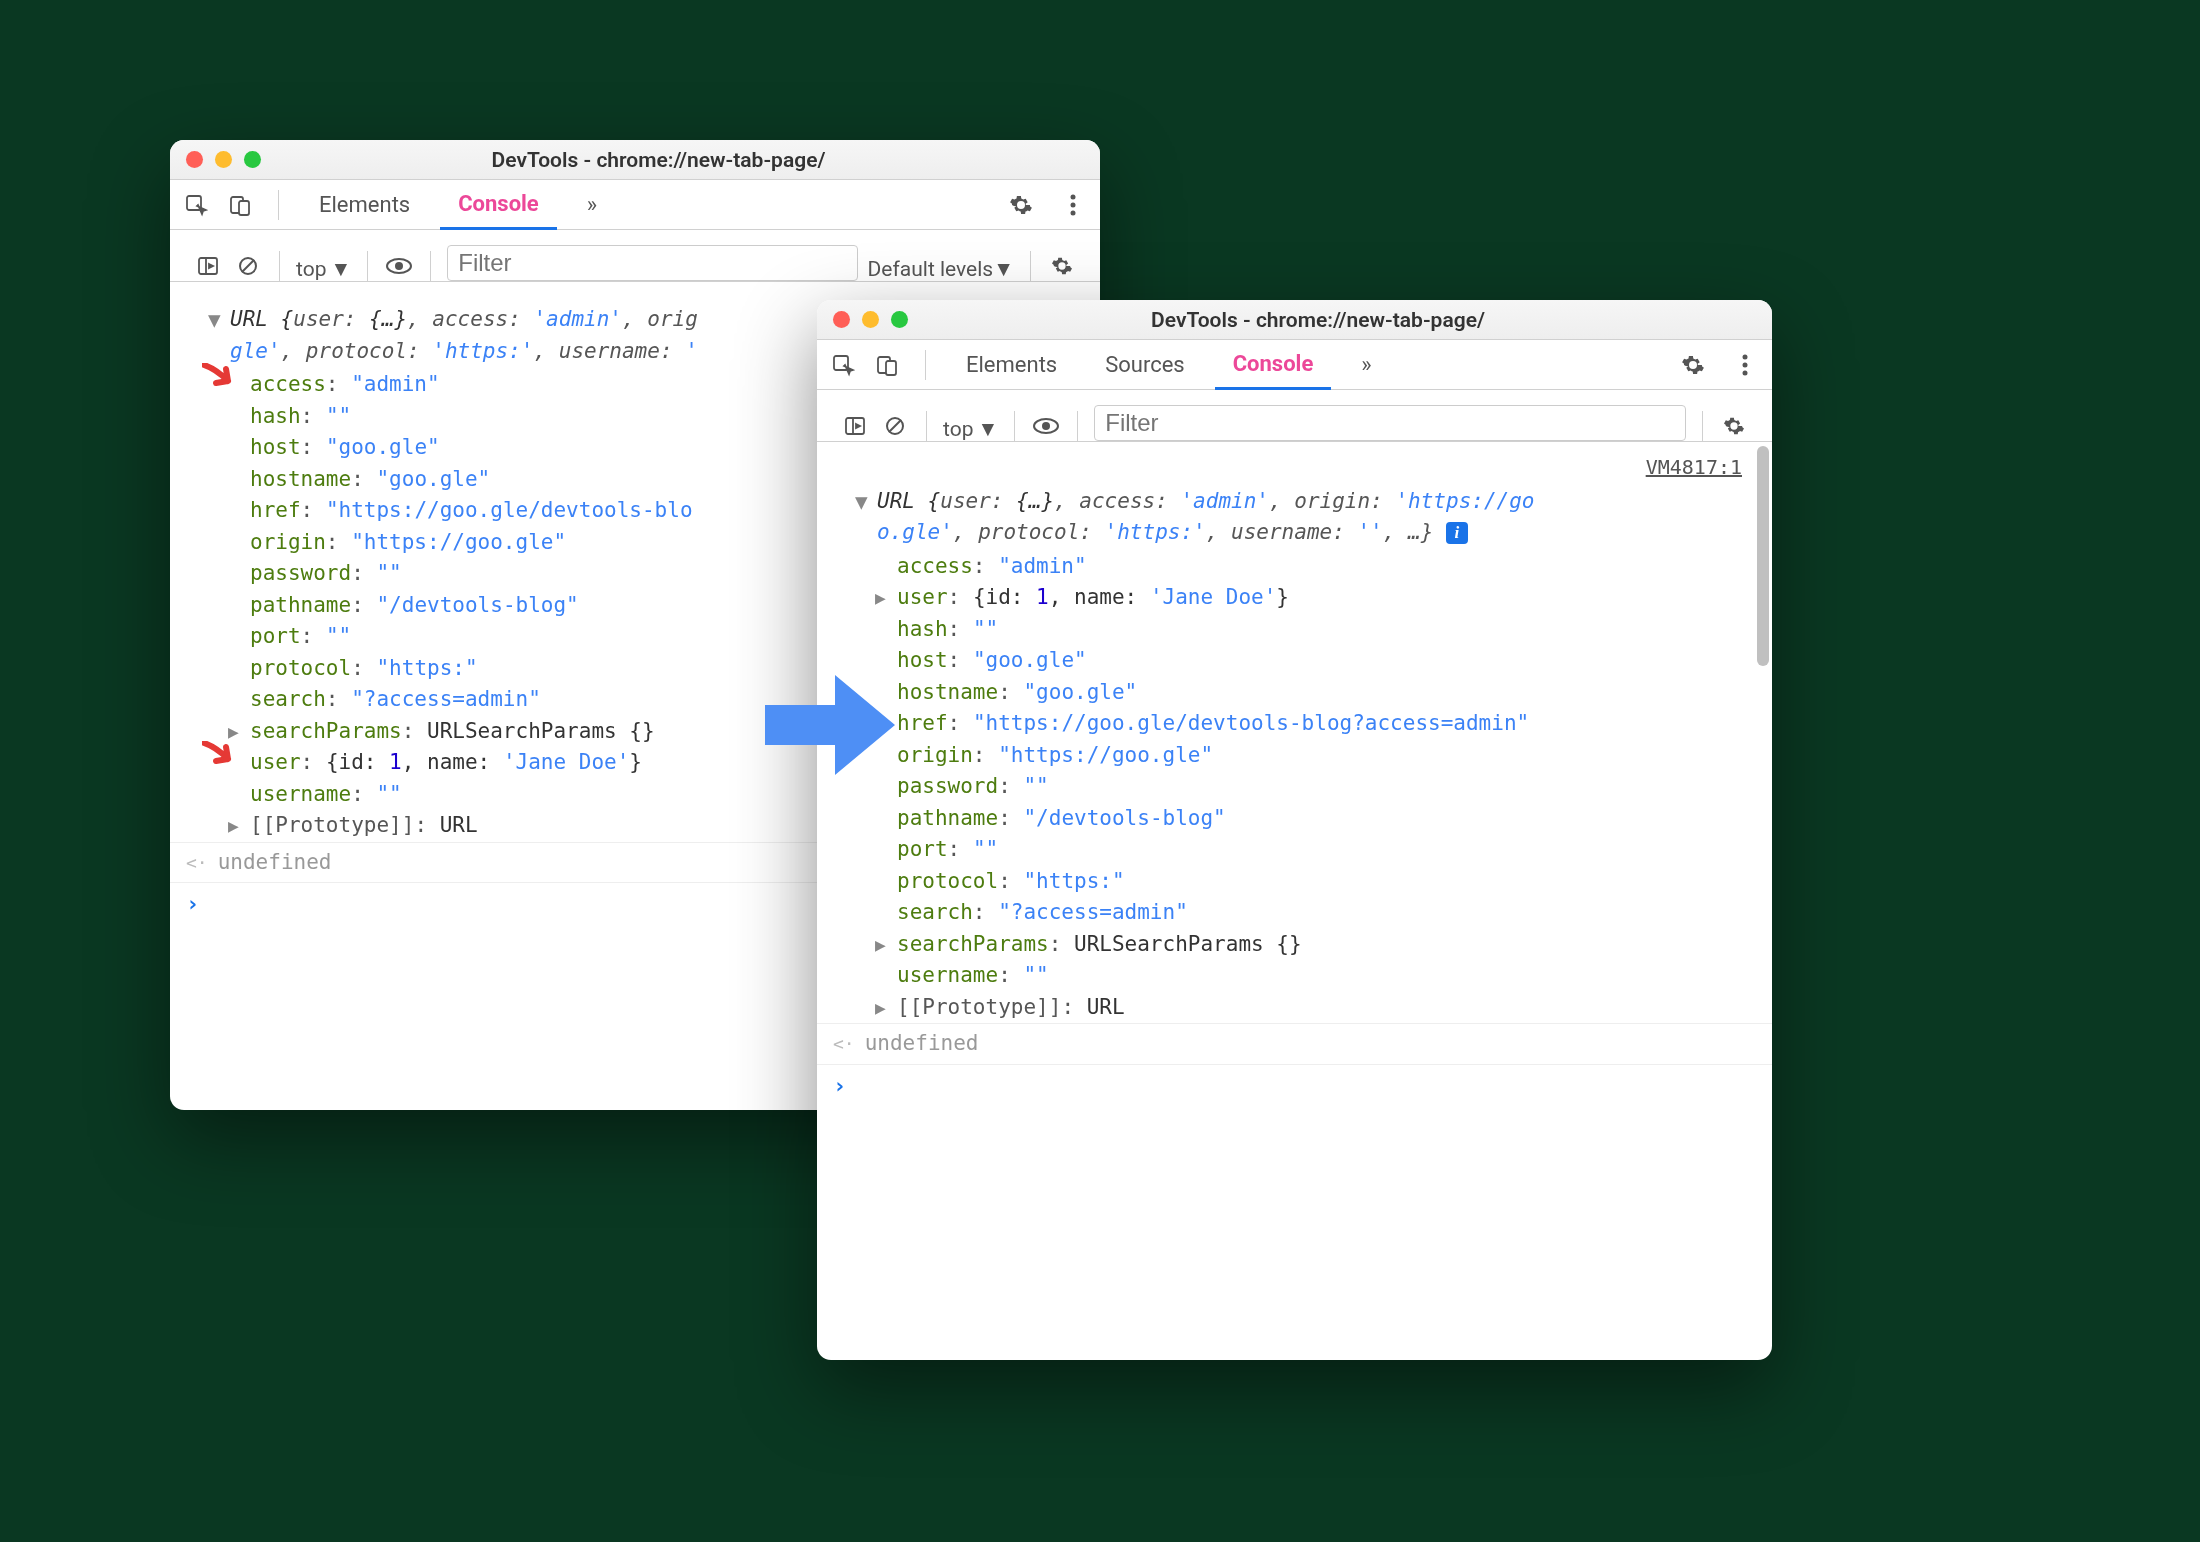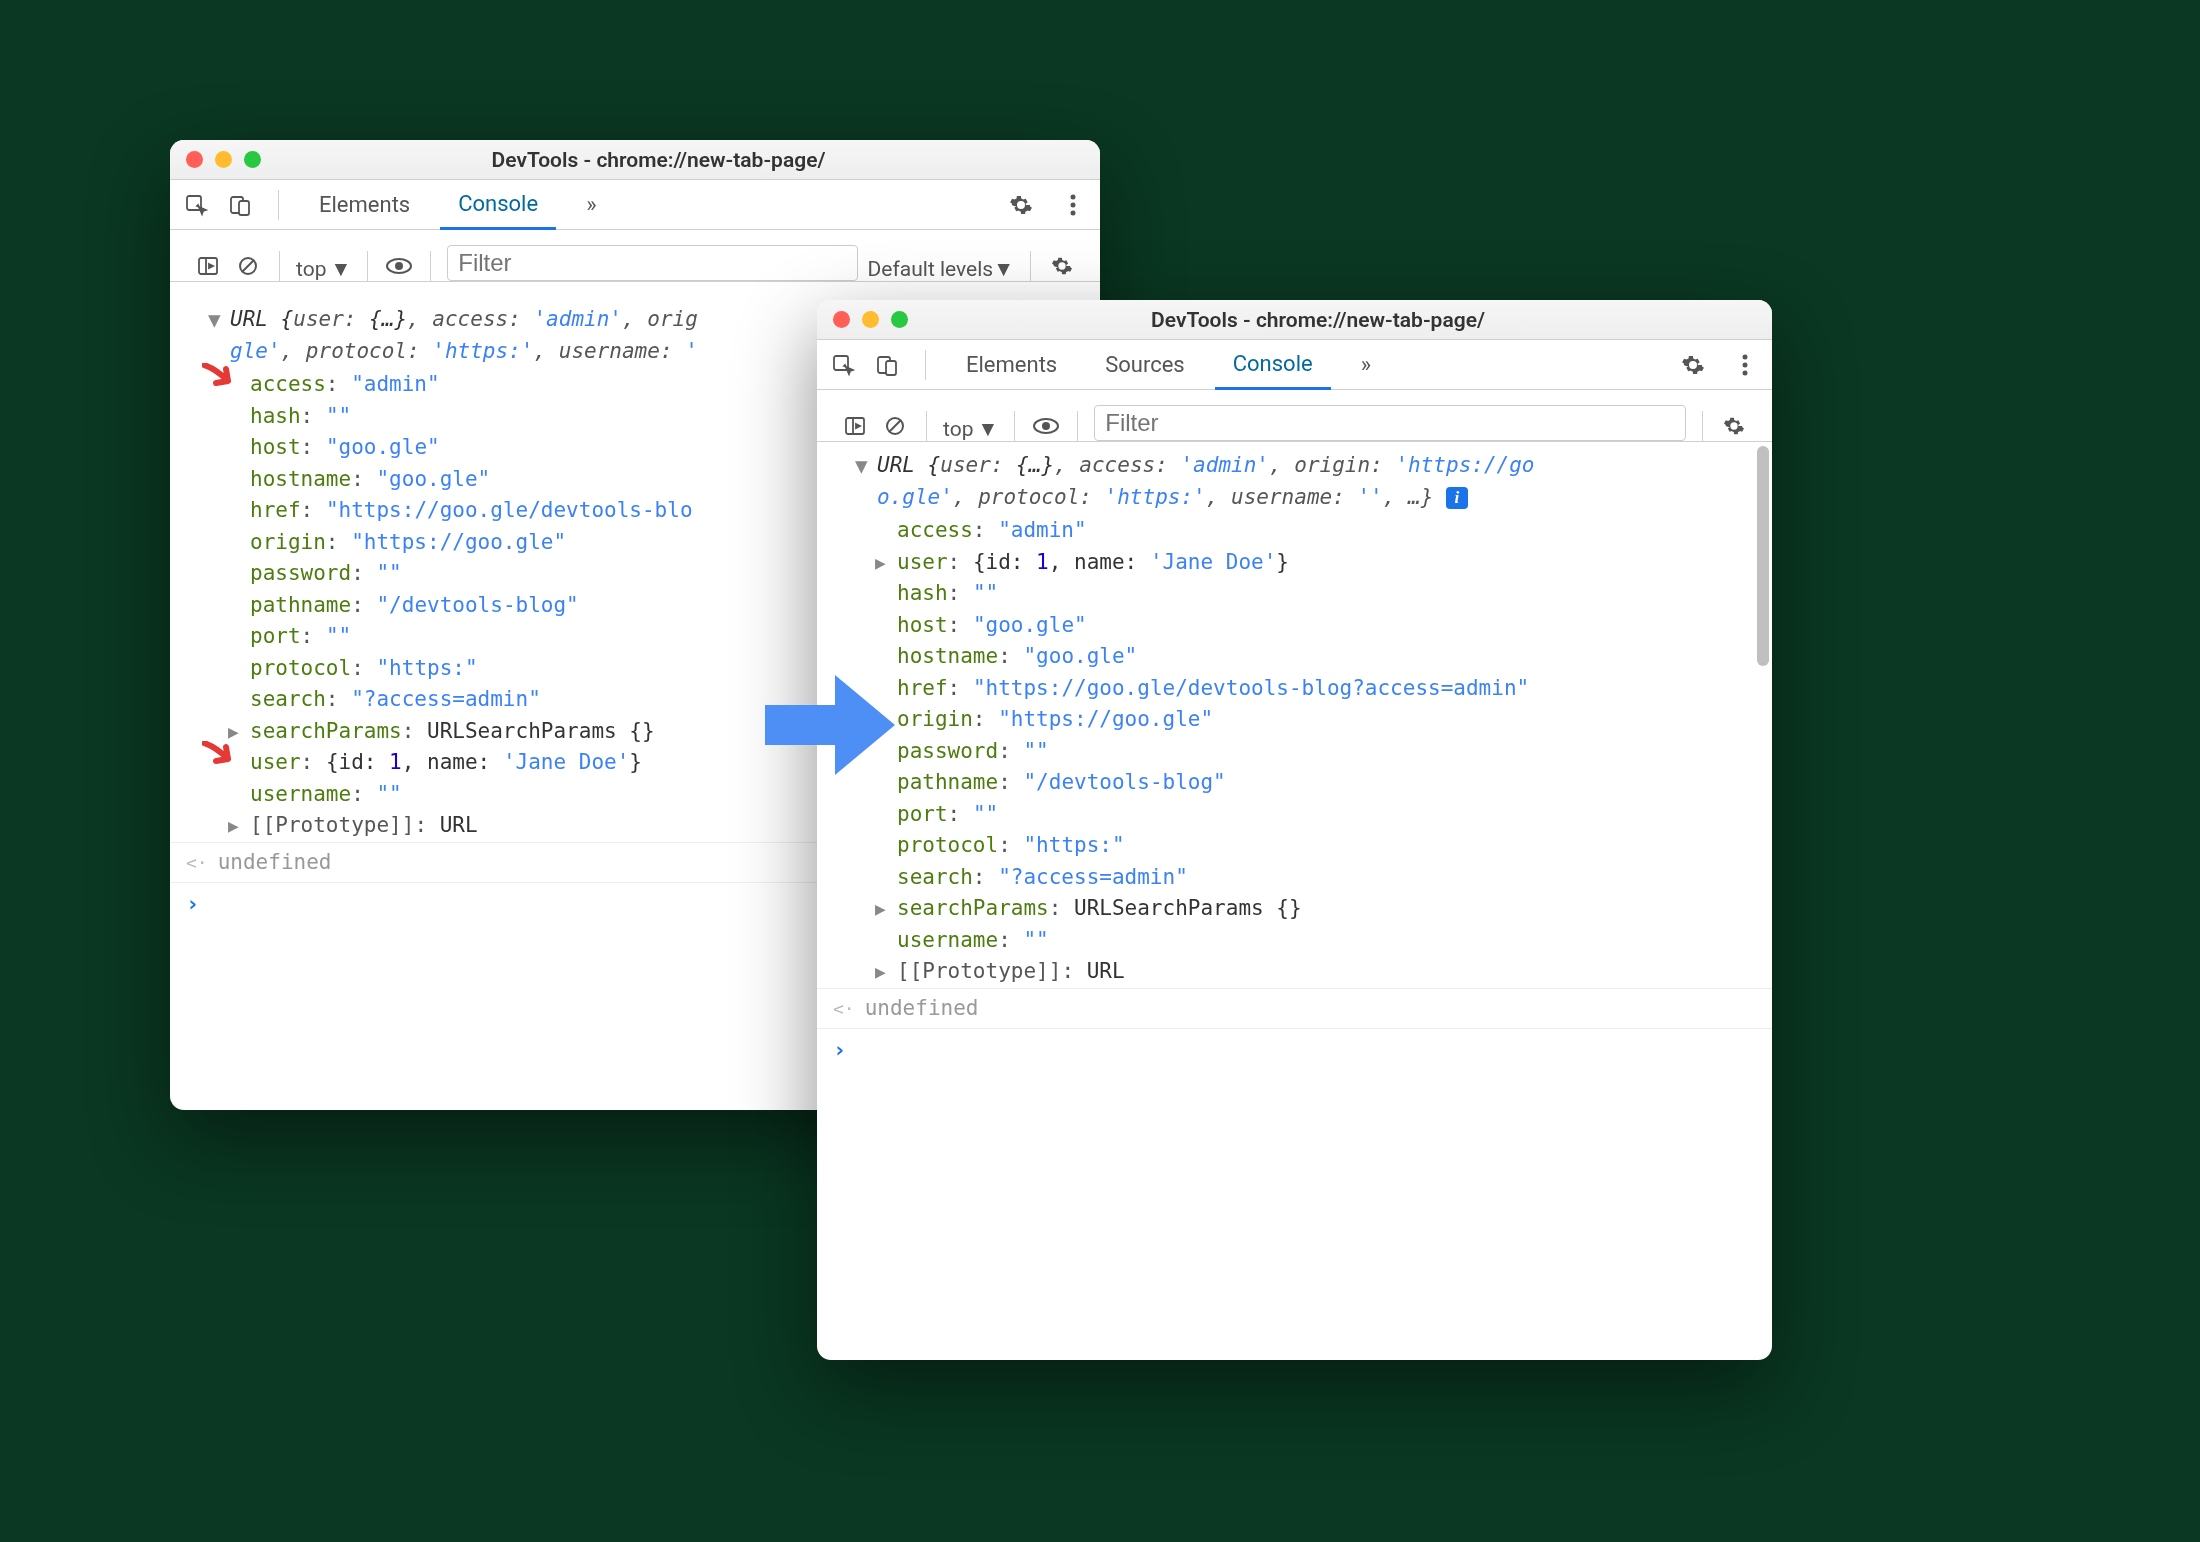--- a/index.html
+++ b/index.html
@@ -43,21 +43,21 @@
     display:flex;
     align-items:center;
     padding: 0 10px;
     gap: 12px;
     font-size: 22px;
     color:#555;
   }
   .toolbar1 .icon { width:32px; height:32px; display:flex; align-items:center; justify-content:center; color:#555; }
   .toolbar1 .sep { width:1px; height:30px; background:#d0d0d0; margin:0 10px; }
   .tab { padding: 0 18px; height:50px; display:flex; align-items:center; cursor:pointer; color:#555; }
-  .tab.active { color:#0369a1; border-bottom:3px solid #1a73e8; margin-bottom:-1px; font-weight:400; }
+  .tab.active { color:#ec4899; border-bottom:3px solid #1a73e8; margin-bottom:-1px; font-weight:700; }
   .gear, .kebab { margin-left:auto; width:34px; height:34px; display:flex; align-items:center; justify-content:center; color:#555; }
   .kebab { margin-left:6px; }
 
   .toolbar2 {
     height: 52px;
     border-bottom: 1px solid #d0d0d0;
     display:flex;
     align-items:flex-end;
     padding: 0 23px;
     gap: 10px;
@@ -318,20 +318,21 @@
     <div class="sep"></div>
     <div class="icon">
       <svg width="22" height="22" viewBox="0 0 24 24" fill="#555">
           <path d="M12 8a4 4 0 100 8 4 4 0 000-8zm9 4a7 7 0 01-.1 1.2l2 1.6-2 3.4-2.4-.8a7 7 0 01-2 1.2l-.4 2.4h-4l-.4-2.4a7 7 0 01-2-1.2l-2.4.8-2-3.4 2-1.6A7 7 0 013 12a7 7 0 01.1-1.2l-2-1.6 2-3.4 2.4.8a7 7 0 012-1.2L7.9 3h4l.4 2.4a7 7 0 012 1.2l2.4-.8 2 3.4-2 1.6c.1.4.1.8.1 1.2z"></path>
         </svg>
     </div>
   </div>
 
   <div class="console-body">
     <div class="scrollbar"></div>
+    <div class="vm-container"><span class="vm-link">VM4817:1</span></div>
     <div class="row summary">
       <span class="disclose">▼</span>
       <span class="urlc">URL </span><span class="ktype">{</span><span class="kstatic">user: </span><span class="ktype">{…}</span><span class="kstatic">, access: </span><span class="kstr">'admin'</span><span class="kstatic">, origin: </span><span class="kstr">'https://go</span><br>
       <span class="kstr">o.gle'</span><span class="kstatic">, protocol: </span><span class="kstr">'https:'</span><span class="kstatic">, username: </span><span class="kstr">''</span><span class="kstatic">, …} </span>
       <span class="info-badge">i</span>
     </div>
     <div class="proplist" id="props-right">
         <div class="prop"><span class="kkey">access</span><span class="kstatic">: </span><span class="kstr">"admin"</span></div>
         <div class="prop"><span class="tri">▶</span><span class="kkey">user</span><span class="kstatic">: </span><span class="ktype">{id: <span class="knum">1</span>, name: <span class="kstr">'Jane Doe'</span>}</span></div>
         <div class="prop"><span class="kkey">hash</span><span class="kstatic">: </span><span class="kstr">""</span></div>

